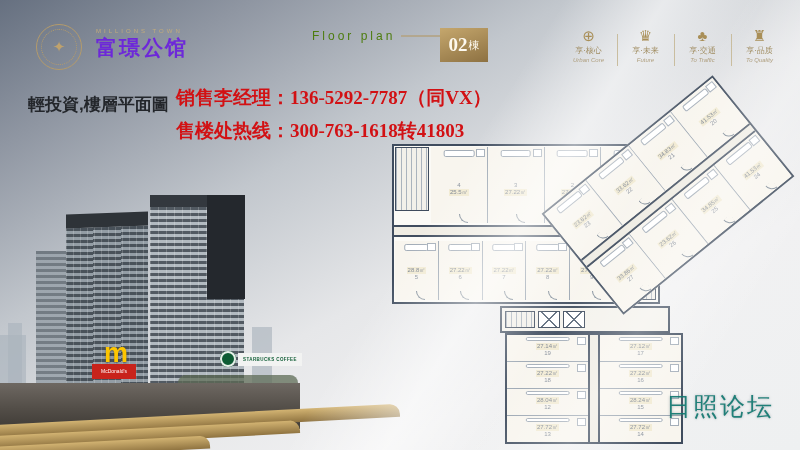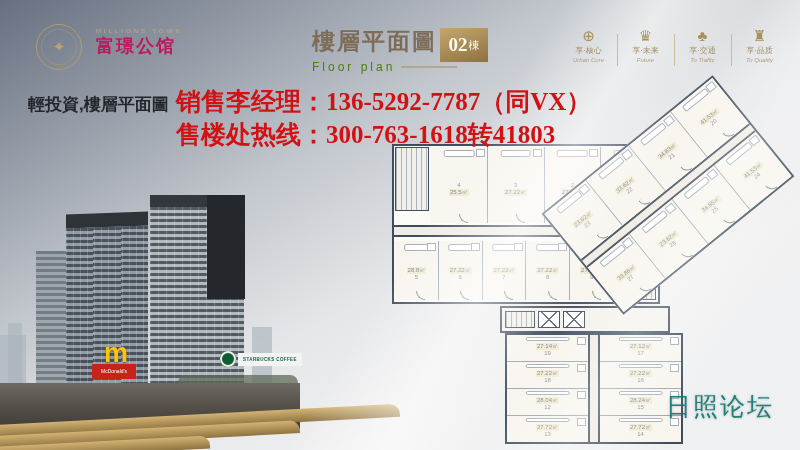--- a/index.html
+++ b/index.html
@@ -14,42 +14,42 @@
   .sky{position:absolute;inset:0;background:linear-gradient(150deg,#667080 0%,#8f96a2 16%,#c2c7cd 36%,#e6e7e9 56%,#f1f1f2 74%,#eef0f1 100%);z-index:0}
   .ray{position:absolute;width:170px;height:760px;top:-140px;background:linear-gradient(90deg,rgba(255,255,255,0) 0%,rgba(255,255,255,.55) 50%,rgba(255,255,255,0) 100%);transform:rotate(32deg);pointer-events:none;z-index:3}
   .ray.r1{left:430px}.ray.r2{left:610px;opacity:.6}
 
   
   .seal{position:absolute;left:36px;top:24px;width:46px;height:46px;border:1px solid #b49b6b;border-radius:50%;display:flex;align-items:center;justify-content:center;z-index:4}
   .seal::before{content:"";position:absolute;inset:4px;border:1px dotted #b49b6b;border-radius:50%}
   .seal-star{color:var(--gold);font-size:15px}
   .brand-text{position:absolute;left:96px;top:28px;z-index:4}
   .brand-en{font-size:6px;letter-spacing:3px;color:#c2ab7c}
-  .brand-cn{font-family:Liberation Mono, monospace;font-size:18px;font-weight:bold;letter-spacing:2px;color:#be185d}
+  .brand-cn{font-family:Liberation Mono, monospace;font-size:21px;font-weight:bold;letter-spacing:2px;color:#6d28d9}
 
   
   .titleblock{position:absolute;left:312px;top:26px;z-index:4}
   .t-cn{font-family:"Liberation Serif",serif;font-size:23px;font-weight:bold;letter-spacing:2px;color:var(--brown)}
   .t-en-row{display:flex;align-items:center;gap:6px;margin-top:3px}
   .t-en{font-size:12px;letter-spacing:3px;color:#4d7c0f}
   .t-line{width:56px;height:2px;background:#b3a78f}
   .bbox{position:absolute;left:440px;top:28px;width:48px;height:34px;background:linear-gradient(160deg,#c5a76d,#8d7142);display:flex;align-items:center;justify-content:center;gap:1px;z-index:4}
   .bbox .n{font-family:"Liberation Serif",serif;font-size:19px;font-weight:bold;color:#fdf9ef}
   .bbox .s{font-size:11px;color:#fdf9ef}
 
   
   .badges{position:absolute;left:560px;top:26px;display:flex;align-items:flex-start;z-index:4}
   .badge{width:57px;text-align:center;position:relative;padding-top:1px}
   .badge+.badge::before{content:"";position:absolute;left:0;top:8px;height:32px;width:1px;background:#c9bd9f}
   .b-icon{display:block;font-size:15px;line-height:17px;color:#a98f58}
   .b-cn{display:block;font-size:8px;color:#a08c60;margin-top:1px}
   .b-en{display:block;font-size:6px;font-style:italic;color:#b0a080;margin-top:1px}
 
   
-  .contact1,.contact2{position:absolute;left:176px;font-family:"Liberation Serif",serif;font-weight:bold;font-size:25px;color:var(--red);z-index:4;white-space:nowrap}
+  .contact1,.contact2{position:absolute;left:176px;font-family:"Liberation Serif",serif;font-weight:bold;font-size:19px;color:var(--red);z-index:4;white-space:nowrap}
   .contact1{top:85px}.contact2{top:118px}
 
   
   .sl-small{position:absolute;left:28px;top:93px;font-size:17px;font-weight:800;color:#23262b;z-index:4}
   .sl-big1{position:absolute;left:22px;top:108px;font-size:36px;font-weight:900;color:#1d2025;z-index:4}
   .sl-big2{position:absolute;left:94px;top:150px;font-size:34px;font-weight:900;color:#1d2025;z-index:4}
 
   
   .scene{position:absolute;left:0;top:185px;width:300px;height:265px;z-index:1}
   .sil{position:absolute;background:#aab3bd;opacity:.65}
@@ -120,21 +120,20 @@
 
   <div class="seal">
     <span class="seal-star">✦</span>
   </div>
   <div class="brand-text">
     <div class="brand-en">MILLIONS TOWN</div>
     <div class="brand-cn">富璟公馆</div>
   </div>
 
   <div class="titleblock">
-    <div class="t-cn">樓層平面圖</div>
     <div class="t-en-row">
       <span class="t-en">Floor plan</span>
       <span class="t-line"></span>
     </div>
   </div>
   <div class="bbox">
     <span class="n">02</span>
     <span class="s">棟</span>
   </div>
 

